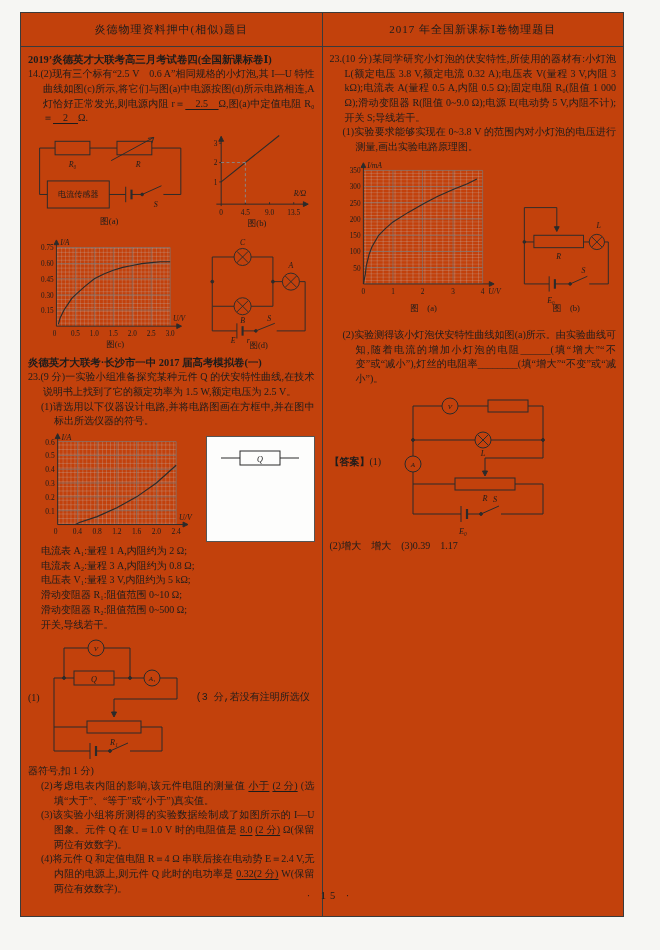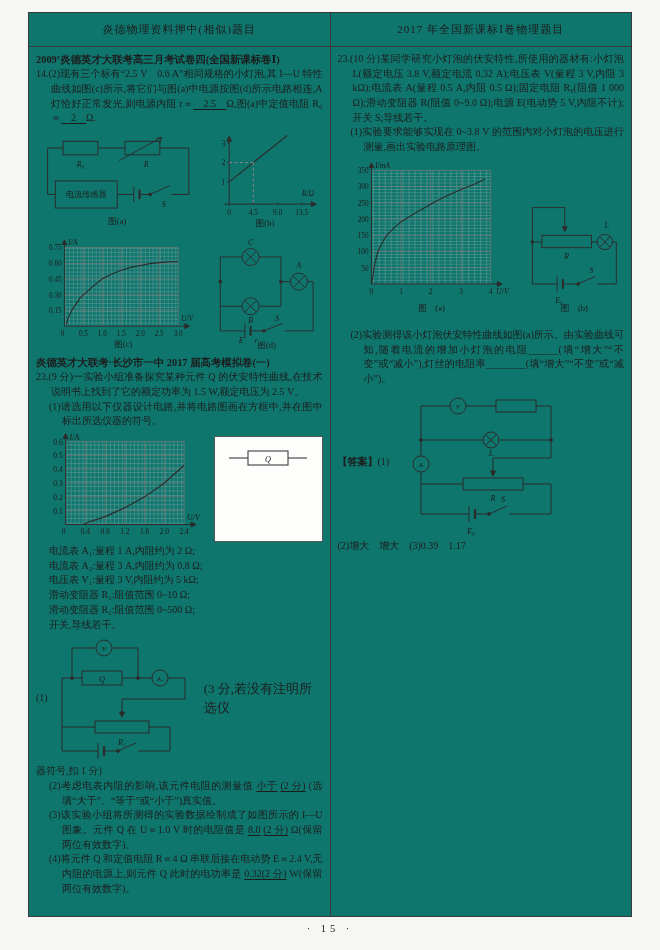--- a/index.html
+++ b/index.html
@@ -3,63 +3,63 @@
 <meta charset="utf-8">
 <style>
   html,body{margin:0;padding:0;}
   body{
     width:660px;height:950px;position:relative;
     background:#f6f6f3;
     font-family:"Liberation Serif","DejaVu Serif",serif;
     color:#1c1c1c;
   }
   .frame{
-    position:absolute;left:28px;top:12px;width:602px;height:903px;
-    border:1.3px solid #3a3a3a;background:#0f766e;
+    position:absolute;left:20px;top:12px;width:602px;height:903px;
+    border:1.3px solid #3a3a3a;background:#c2410c;
     display:flex;flex-direction:column;
   }
   .header{display:flex;height:33px;border-bottom:1.3px solid #3a3a3a;flex:0 0 auto;}
   .header .cell{flex:1;display:flex;align-items:center;justify-content:center;font-size:11px;letter-spacing:1px;}
   .header .cell + .cell{border-left:1.3px solid #3a3a3a;}
   .cols{display:flex;flex:1;min-height:0;}
   .col{flex:1;padding:5px 7px 4px 7px;font-size:10px;line-height:1.47;overflow:hidden;}
   .col.left{border-right:1.3px solid #3a3a3a;}
   p{margin:0;text-align:justify;}
   .title{font-weight:bold;font-size:10.4px;}
   .hang14{padding-left:15px;text-indent:-15px;}
   .sub{padding-left:26px;text-indent:-13px;}
   .ind13{padding-left:13px;}
   .ans{text-decoration:underline;text-underline-offset:2px;}
   .figrow{display:flex;align-items:flex-end;justify-content:center;gap:6px;margin:1px 0 2px 0;}
   .ansrow{display:flex;align-items:center;gap:2px;margin:1px 0;}
   .ansrow .anslabel{flex:0 0 auto;}
-  .ansrow .note{flex:1;font-size:13px;}
+  .ansrow .note{flex:1;font-size:10px;font-family:Liberation Mono, monospace;}
   svg{display:block;}
   svg text{font-family:"Liberation Serif","DejaVu Serif",serif;fill:#1c1c1c;}
   .tick{font-size:7.6px;}
   .axlab{font-size:8px;font-style:italic;}
   .cap{font-size:9px;}
   .lbl{font-size:8.2px;font-style:italic;}
   .lbl-cn{font-size:8.4px;font-style:normal;}
   .meter{font-size:7px;font-style:italic;}
   .qbox{border:1px solid #555;background:#fdfdfc;position:relative;}
-  .pageno{position:absolute;left:0;right:0;top:923px;text-align:center;font-size:10.5px;letter-spacing:4px;}
+  .pageno{position:absolute;left:0;right:0;top:890px;text-align:center;font-size:10.5px;letter-spacing:4px;}
 </style>
 </head>
 <body>
 
 <div class="frame">
   <div class="header">
     <div class="cell">炎德物理资料押中(相似)题目</div>
     <div class="cell">2017 年全国新课标Ⅰ卷物理题目</div>
   </div>
   <div class="cols">
 
     <div class="col left">
-      <p class="title">2009’炎德英才大联考高三月考试卷四(全国新课标卷Ⅰ)</p>
+      <p class="title">2019’炎德英才大联考高三月考试卷四(全国新课标卷Ⅰ)</p>
       <p class="hang14"><span>14.(2)现有三个标有“2.5 V　0.6 A”相同规格的小灯泡,其 I—U 特性曲线如图(c)所示,将它们与图(a)中电源按图(d)所示电路相连,A 灯恰好正常发光,则电源内阻 r＝</span><span class="ans">　2.5　</span><span>Ω,图(a)中定值电阻 R₀＝</span><span class="ans">　2　</span><span>Ω.</span></p>
 
       <div class="figrow">
 
         <svg width="168" height="104" viewBox="0 0 168 104">
           <g stroke="#2b2b2b" stroke-width="1" fill="none">
             <path d="M12,20 H28 M64,20 H92 M128,20 H158 M12,20 V68 M158,20 V68"></path>
             <rect x="28" y="13" width="36" height="14"></rect>
             <rect x="92" y="13" width="36" height="14"></rect>
             <path d="M86,33 L130,9"></path>

